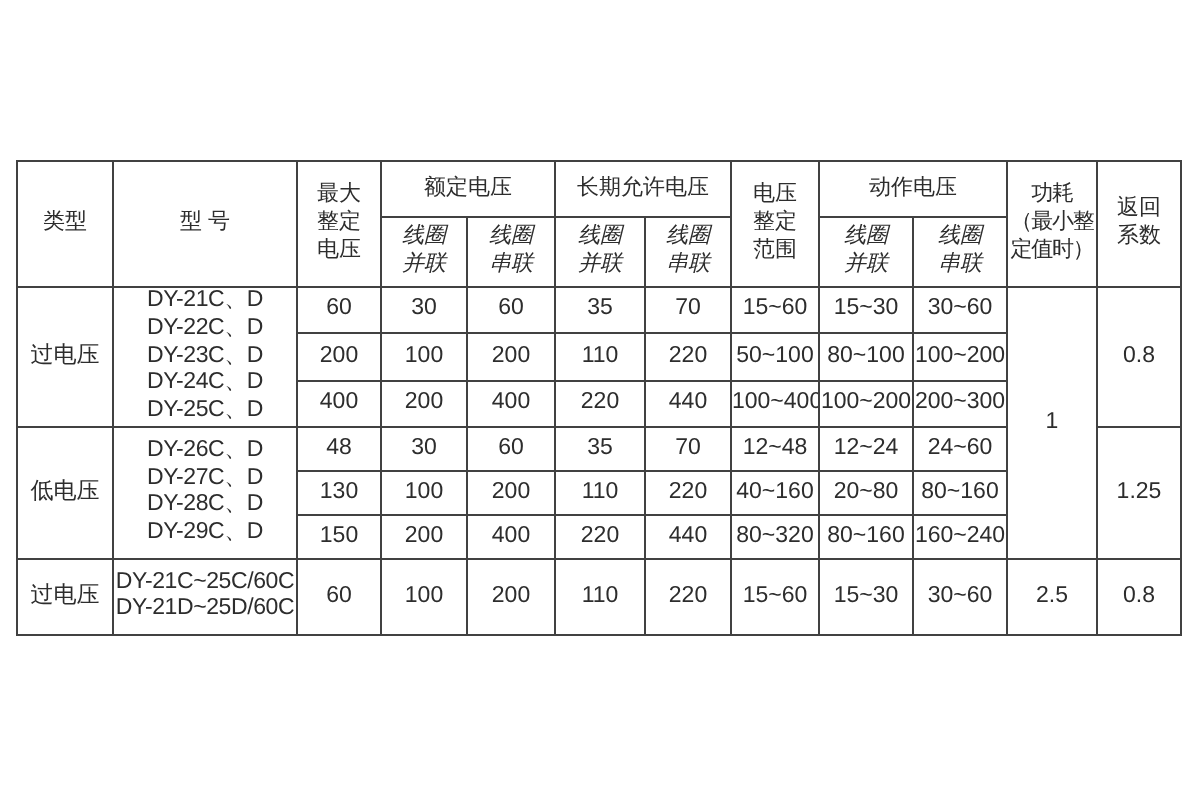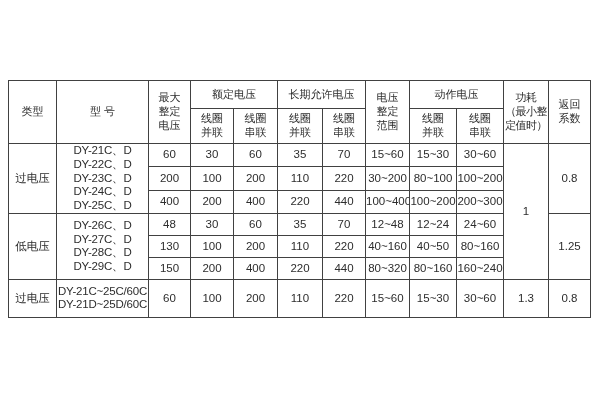--- a/index.html
+++ b/index.html
@@ -31,21 +31,21 @@
   table.spec th {
     font-weight: normal;
     font-size: 11px;
     line-height: 1.25;
   }
   table.spec td {
     font-size: 11.5px;
     line-height: 1.2;
   }
   tr.hdr-top   { height: 28px; }
-  tr.hdr-sub   { height: 35px; }
+  tr.hdr-sub   { height: 35px; font-style: italic; }
   tr.row-short { height: 22px; }
   tr.row-tall  { height: 38px; }
   td.models {
     font-size: 10.5px;
     line-height: 1.22;
     letter-spacing: -0.2px;
   }
   th.pw-hdr {
     font-size: 10.5px;
     letter-spacing: -0.6px;
@@ -122,21 +122,21 @@
         <td>30~60</td>
         <td rowspan="6">1</td>
         <td rowspan="3">0.8</td>
       </tr>
       <tr class="row-short">
         <td>200</td>
         <td>100</td>
         <td>200</td>
         <td>110</td>
         <td>220</td>
-        <td>30~200</td>
+        <td>50~100</td>
         <td>80~100</td>
         <td>100~200</td>
       </tr>
       <tr class="row-short">
         <td>400</td>
         <td>200</td>
         <td>400</td>
         <td>220</td>
         <td>440</td>
         <td>100~400</td>
@@ -159,21 +159,21 @@
         <td>24~60</td>
         <td rowspan="3">1.25</td>
       </tr>
       <tr class="row-short">
         <td>130</td>
         <td>100</td>
         <td>200</td>
         <td>110</td>
         <td>220</td>
         <td>40~160</td>
-        <td>40~50</td>
+        <td>20~80</td>
         <td>80~160</td>
       </tr>
       <tr class="row-short">
         <td>150</td>
         <td>200</td>
         <td>400</td>
         <td>220</td>
         <td>440</td>
         <td>80~320</td>
         <td>80~160</td>
@@ -184,18 +184,18 @@
         <td class="models">DY-21C~25C/60C
 DY-21D~25D/60C</td>
         <td>60</td>
         <td>100</td>
         <td>200</td>
         <td>110</td>
         <td>220</td>
         <td>15~60</td>
         <td>15~30</td>
         <td>30~60</td>
-        <td>1.3</td>
+        <td>2.5</td>
         <td>0.8</td>
       </tr>
     </tbody>
   </table>
 </div>
 
 </body></html>

